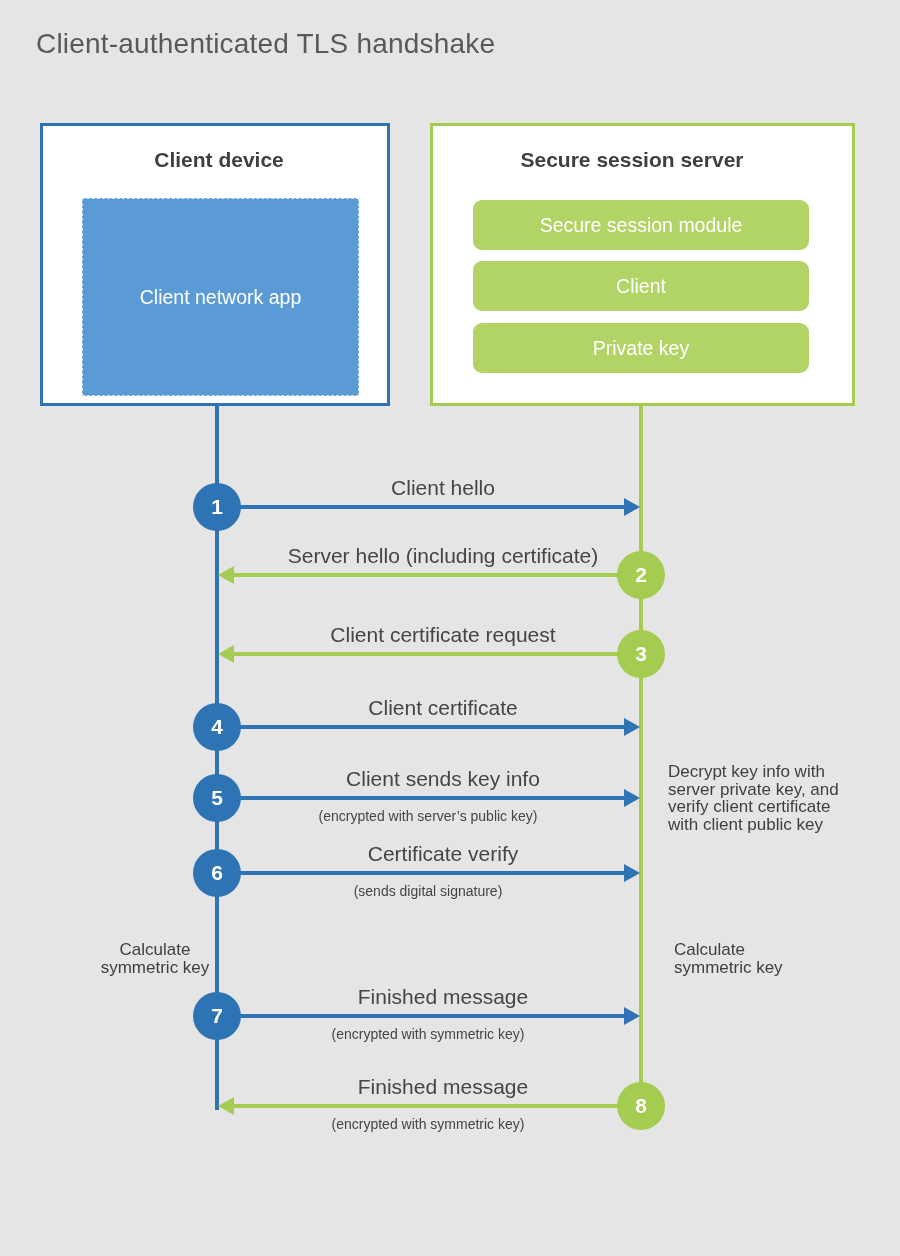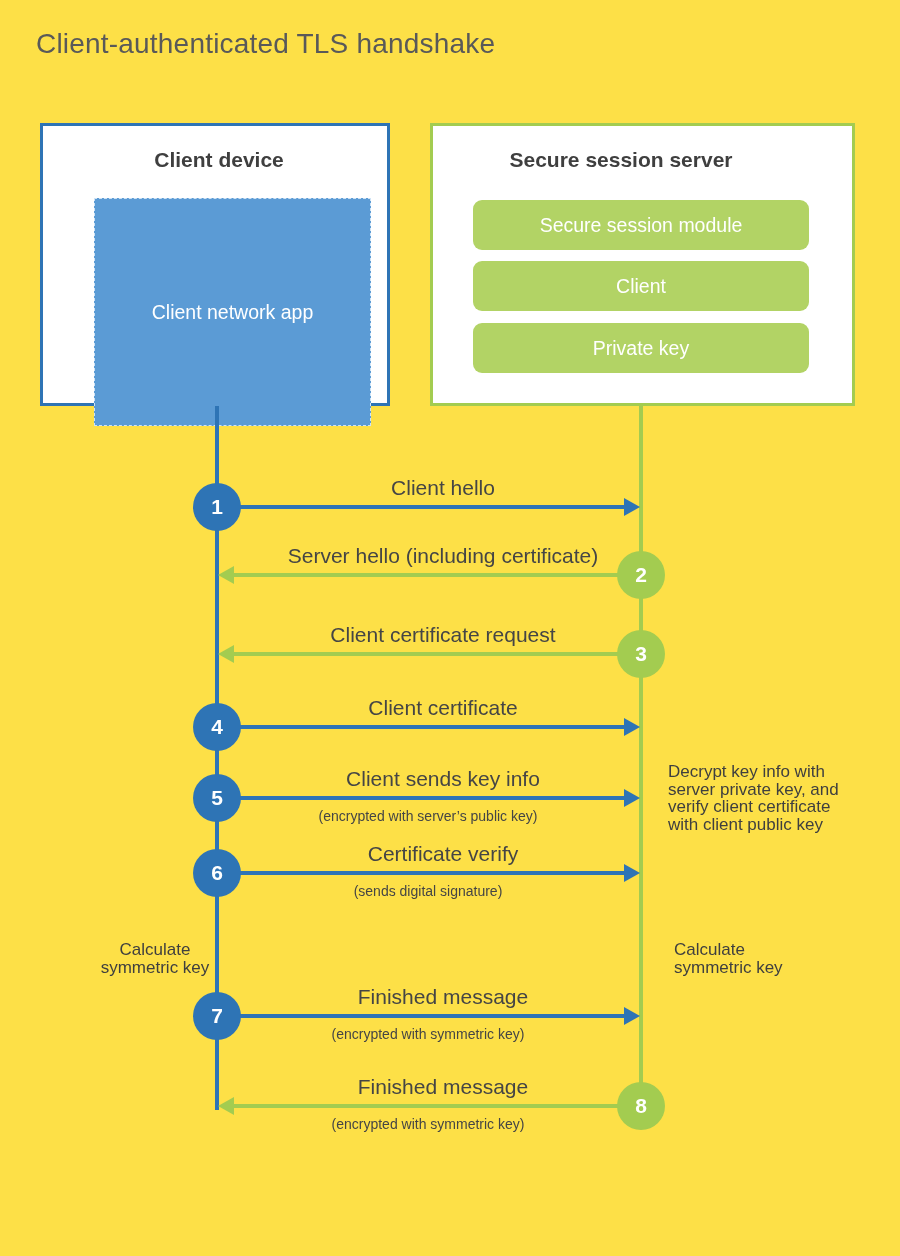--- a/index.html
+++ b/index.html
@@ -1,35 +1,35 @@
 <!DOCTYPE html>
 <html><head>
 <meta charset="utf-8">
 <style>
   html,body{margin:0;padding:0;background:#fff;}
   .page{
-    position:relative;width:900px;height:1256px;background:#fde047;
+    position:relative;width:900px;height:1256px;background:#e5e5e5;
     font-family:"Liberation Sans", sans-serif;overflow:hidden;
   }
   .abs{position:absolute;}
   .page-title{
     left:36px;top:28px;font-size:28px;font-weight:400;color:#595959;
     letter-spacing:0.2px;
   }
   
   .actor-box{box-sizing:border-box;top:123px;height:283px;background:#fff;}
   .client-box{left:40px;width:350px;border:3px solid var(--blue);}
   .server-box{left:430px;width:425px;border:3px solid var(--green);}
   .actor-title{
     top:148px;font-size:21px;font-weight:bold;color:#3f3f3f;text-align:center;
   }
   .client-title{left:40px;width:358px;}
-  .server-title{left:419px;width:404px;}
+  .server-title{left:430px;width:404px;}
   .app-box{
-    left:94px;top:198px;width:277px;height:228px;background:var(--lightblue);
+    left:82px;top:198px;width:277px;height:198px;background:var(--lightblue);
     border:1px dashed #cfe3f5;box-sizing:border-box;
     display:flex;align-items:center;justify-content:center;
   }
   .app-box-label{
     width:175px;text-align:center;color:#ffffff;font-size:19.5px;line-height:33px;
   }
   .server-bar{
     left:473px;width:336px;height:50px;background:var(--lightgreen);
     color:#ffffff;font-size:19.5px;text-align:center;line-height:50px;border-radius:9px;
   }

